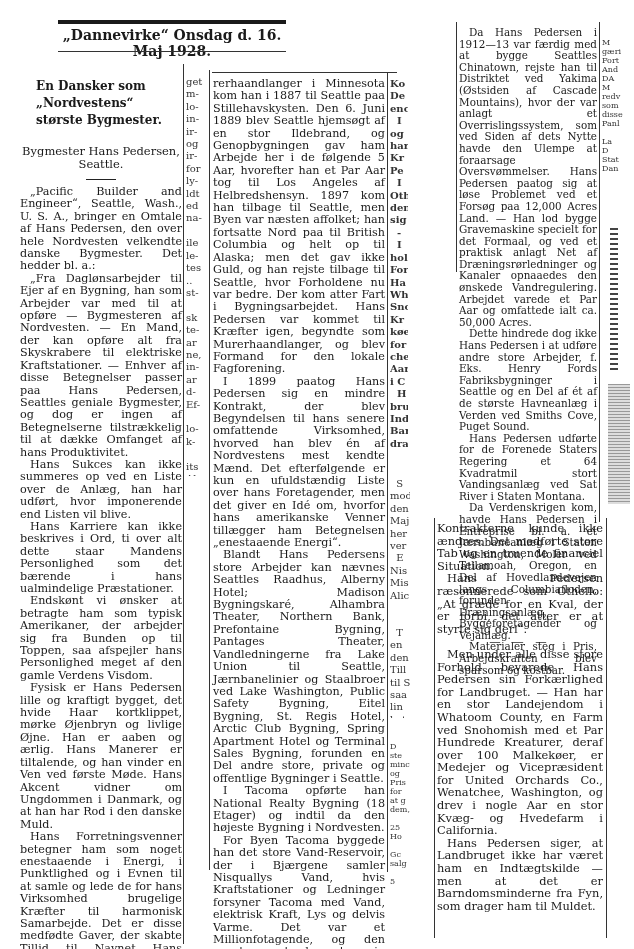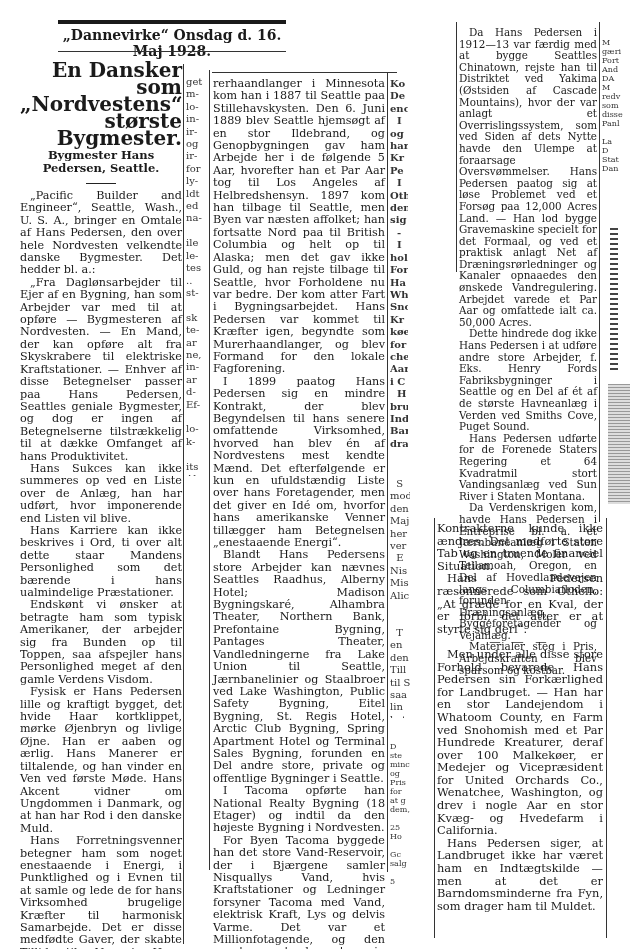--- a/index.html
+++ b/index.html
@@ -9,22 +9,22 @@
   .masthead{left:58px;top:18px;width:228px;height:34px;}
   .masthead .rule-top{position:absolute;left:0;right:0;top:2px;height:4px;background:#1a1a1a;}
   .masthead .rule-bot{position:absolute;left:0;right:0;bottom:0;height:1px;background:#333;}
   .masthead .title{position:absolute;left:0;right:0;top:9px;text-align:center;
        font-family:"DejaVu Serif",serif;font-weight:bold;font-size:14px;letter-spacing:0px;}
   .col{position:absolute;font-size:11.2px;line-height:12.4px;text-align:justify;}
   .col p{margin:0;text-indent:10px;}
   .col p.noind{text-indent:0;}
   .vrule{position:absolute;width:1px;background:#333;}
   .hrule{position:absolute;height:1px;background:#333;}
-  .headline{font-weight:bold;font-size:20px;line-height:17px;text-align:right;margin:0;}
-  .subhead{font-weight:bold;font-size:11.5px;line-height:13px;text-align:center;margin:2px 0 0 0;}
+  .headline{font-weight:bold;font-size:12px;line-height:17px;text-align:left;margin:16px;}
+  .subhead{font-weight:normal;font-size:11.5px;line-height:13px;text-align:center;margin:2px 0 0 0;}
   .short-rule{width:30px;height:1px;background:#222;margin:8px auto 6px auto;}
   .frag{position:absolute;font-size:10px;line-height:12.4px;color:#333;white-space:pre;overflow:hidden;}
   .frag-small{font-size:8px;line-height:9px;}
   .dashes{text-align:center;letter-spacing:4px;margin:4px 0 2px 0;text-indent:0 !important;}
   .ornament{position:absolute;left:610px;top:228px;width:8px;height:142px;
      background:repeating-linear-gradient(to bottom,#444 0 2px,#fff 2px 5px);}
   .hatch{position:absolute;left:608px;top:384px;width:22px;height:120px;
      background:repeating-linear-gradient(to bottom,#999 0 1px,#ddd 1px 3px);}
 </style>
 </head>
@@ -175,21 +175,21 @@
 
 Gc
 salg
 
 5</div>
 <div class="vrule" style="left:456px;top:22px;height:250px;"></div>
 
 <div class="col" style="left:459px;top:27px;width:138px;font-size:10.4px;line-height:11.6px;">
   <p>Da Hans Pedersen i 1912—13 var færdig med at bygge Seattles Chinatown, rejste han til Distriktet ved Yakima (Østsiden af Cascade Mountains), hvor der var anlagt et Overrislingssystem, som ved Siden af dets Nytte havde den Ulempe at foraarsage Oversvømmelser. Hans Pedersen paatog sig at løse Problemet ved et Forsøg paa 12,000 Acres Land. — Han lod bygge Gravemaskine specielt for det Formaal, og ved et praktisk anlagt Net af Dræningsrørledninger og Kanaler opnaaedes den ønskede Vandregulering. Arbejdet varede et Par Aar og omfattede ialt ca. 50,000 Acres.</p>
   <p>Dette hindrede dog ikke Hans Pedersen i at udføre andre store Arbejder, f. Eks. Henry Fords Fabriksbygninger i Seattle og en Del af ét af de største Havneanlæg i Verden ved Smiths Cove, Puget Sound.</p>
-  <p>Hans Pedersen udførte for de Forenede Staters Regering et 64 Kvadratmil stort Vandingsanlæg ved Sun River i Staten Montana.</p>
+  <p>Hans Pedersen udførte for de Forenede Staters Regering et 64 Kvadratmil stort Vandingsanlæg ved Sat River i Staten Montana.</p>
   <p>Da Verdenskrigen kom, havde Hans Pedersen i Entreprise bl. a. et Jærnbaneanlæg i Staten Washington, Moler ved Tellamoah, Oregon, en Del af Hovedlandevejen langs Columbiafloden, forunden Dræningsanlæg, Byggeforetagender og Vejanlæg.</p>
   <p>Materialer steg i Pris, Arbejdskraften blev sparsom og kostbar.</p>
 </div>
 <div class="vrule" style="left:599px;top:22px;height:500px;"></div>
 
 <div class="frag frag-small" style="left:602px;top:38px;width:32px;height:180px;">M
 gæri
 Fort
 And
 DA

